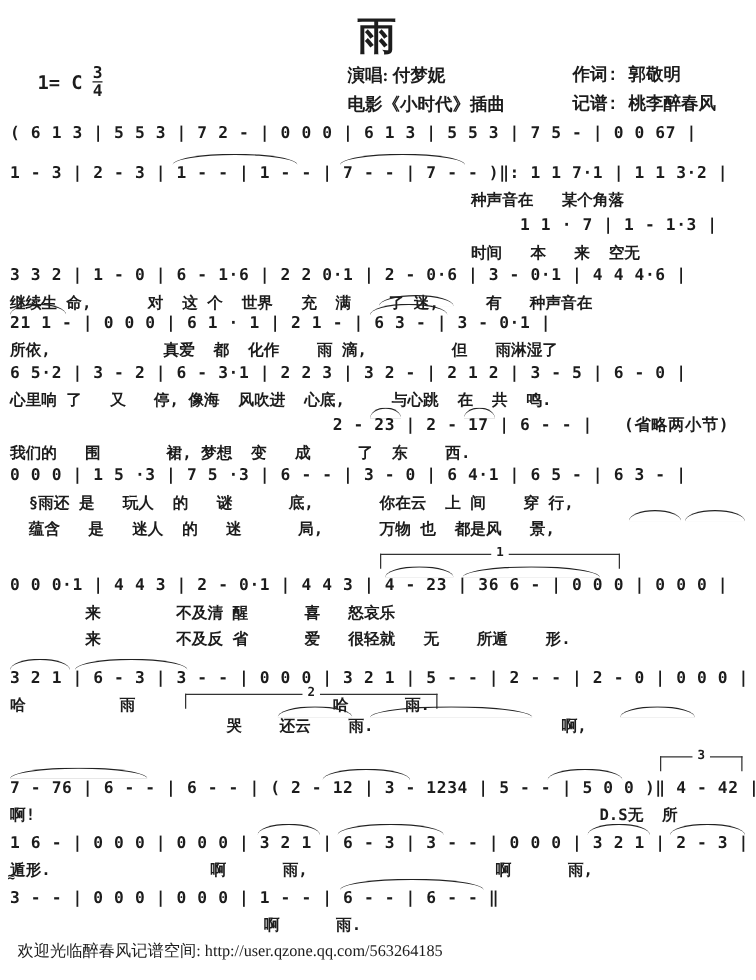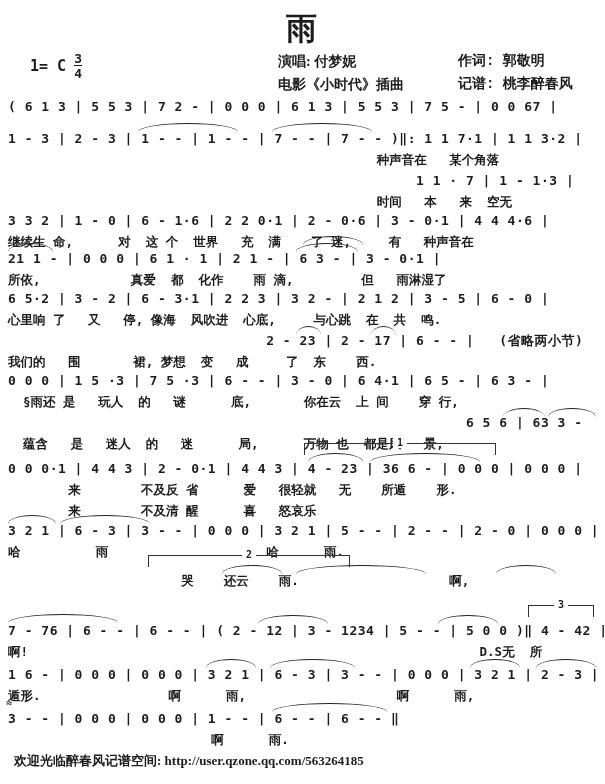--- a/index.html
+++ b/index.html
@@ -20,21 +20,21 @@
   .row{white-space:pre;height:21px;line-height:21px;}
   .notes-row{font-size:13px;font-weight:bold;letter-spacing:.5px;}
   .lyric-row{font-size:12.5px;font-weight:bold;letter-spacing:0;}
   .slur{position:absolute;height:8px;border-top:1.6px solid #222;border-radius:50%/100% 100% 0 0;}
   .volta{position:absolute;top:-15px;height:11px;border-top:1.2px solid #333;
          border-left:1.2px solid #333;border-right:1.2px solid #333;}
   .volta span{position:absolute;top:-7px;left:50%;transform:translateX(-50%);
               background:#fff;padding:0 4px;font-size:10px;font-weight:bold;}
   .ornament{position:absolute;top:-11px;left:-2px;font-size:10px;font-weight:bold;}
   
-  .footer{position:absolute;left:14px;top:752px;font-size:13px;font-weight:bold;
+  .footer{position:absolute;left:14px;top:752px;font-size:13px;font-weight:normal;
           font-family:"Liberation Serif", serif;}
 </style>
 </head>
 <body>
 
 <div id="page">
 
   <div class="title">雨</div>
 
   <div class="keysig">
@@ -88,36 +88,35 @@
     <div class="row lyric-row">心里响 了   又   停, 像海  风吹进  心底,     与心跳  在  共  鸣.</div>
     <div class="row notes-row">                               2 - 23 | 2 - 17 | 6 - - |   (省略两小节)</div>
     <div class="row lyric-row">我们的   围       裙, 梦想  变   成     了  东    西.</div>
   </div>
 
   <div class="sys" style="top:370px">
     <div class="slur" style="left:495px;width:42px;top:38px"></div>
     <div class="slur" style="left:540px;width:48px;top:38px"></div>
     <div class="row notes-row">0 0 0 | 1 5 ·3 | 7 5 ·3 | 6 - - | 3 - 0 | 6 4·1 | 6 5 - | 6 3 - |</div>
     <div class="row lyric-row">  §雨还 是   玩人  的   谜      底,       你在云  上 间    穿 行,</div>
-    <div class="row notes-row">                                                       6 5 6 | 63 3 -</div>
     <div class="row lyric-row">  蕴含   是   迷人  的   迷      局,      万物 也  都是风   景,</div>
   </div>
 
   <div class="sys" style="top:458px">
     <div class="volta" style="left:296px;width:190px">
       <span>1</span>
     </div>
     <div class="slur" style="left:300px;width:55px;top:-5px"></div>
     <div class="slur" style="left:362px;width:110px;top:-5px"></div>
     <div class="row notes-row">0 0 0·1 | 4 4 3 | 2 - 0·1 | 4 4 3 | 4 - 23 | 36 6 - | 0 0 0 | 0 0 0 |</div>
+    <div class="row lyric-row">        来        不及清 醒      喜   怒哀乐</div>
     <div class="row lyric-row">        来        不及反 省      爱   很轻就   无    所遁    形.</div>
-    <div class="row lyric-row">        来        不及清 醒      喜   怒哀乐</div>
   </div>
 
-  <div class="sys" style="top:520px">
+  <div class="sys" style="top:532px">
     <div class="slur" style="left:0;width:48px;top:-5px"></div>
     <div class="slur" style="left:52px;width:90px;top:-5px"></div>
     <div class="row notes-row">3 2 1 | 6 - 3 | 3 - - | 0 0 0 | 3 2 1 | 5 - - | 2 - - | 2 - 0 | 0 0 0 |</div>
     <div class="row lyric-row">哈          雨                     哈      雨.</div>
   </div>
 
   <div class="sys" style="top:570px">
     <div class="volta" style="left:140px;width:200px">
       <span>2</span>
     </div>

